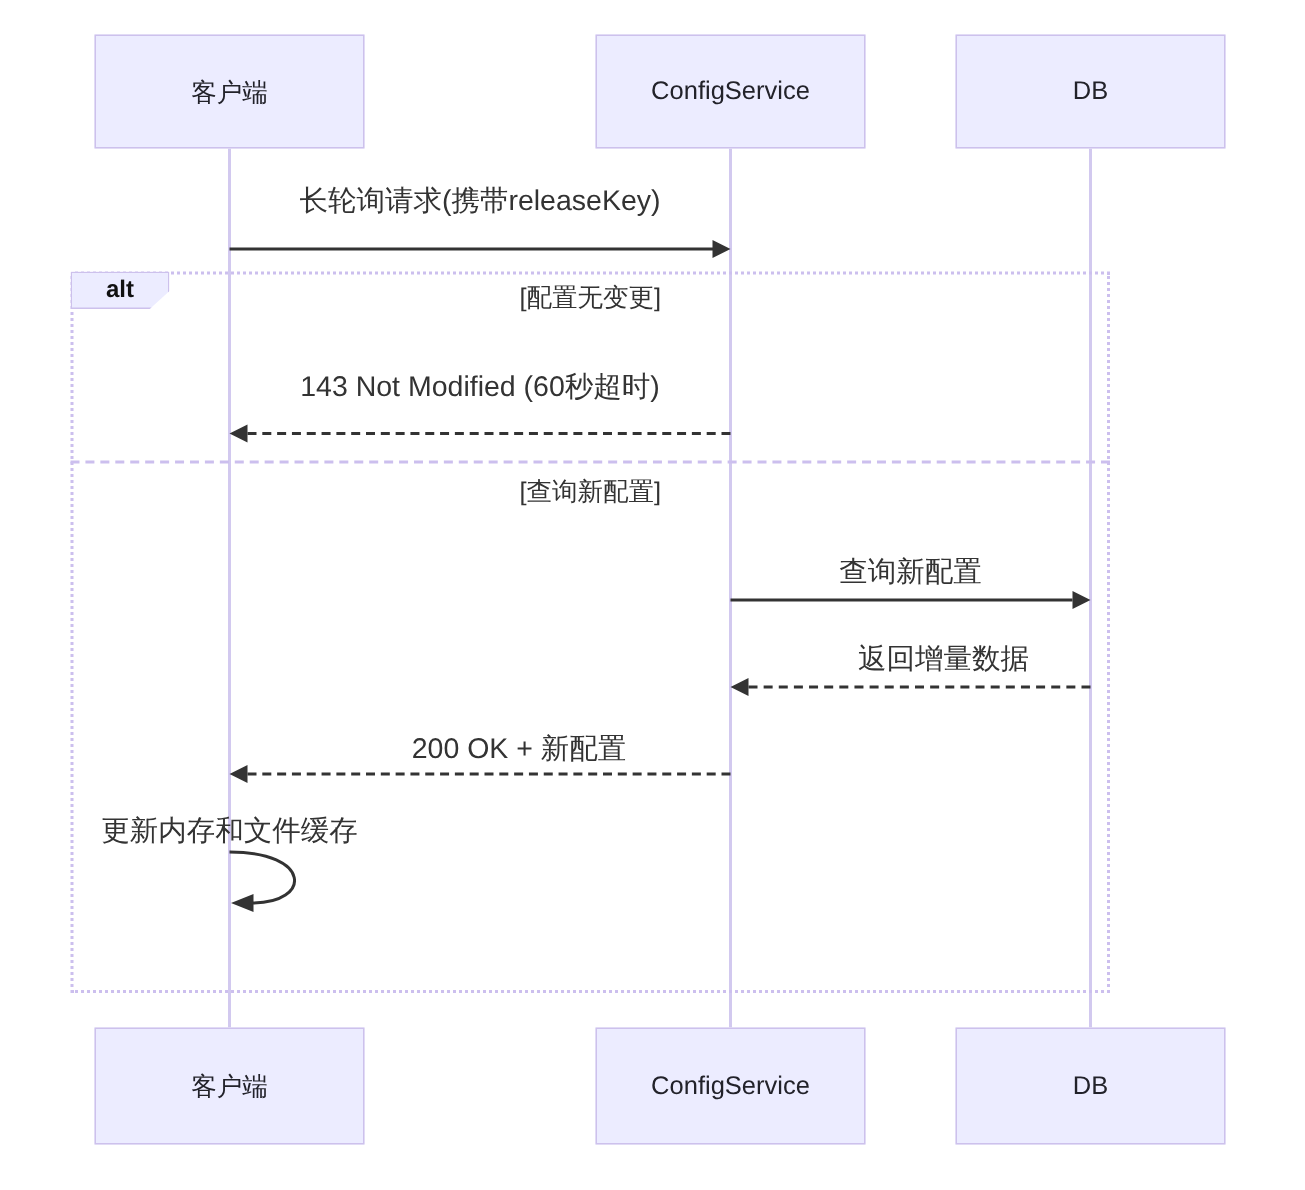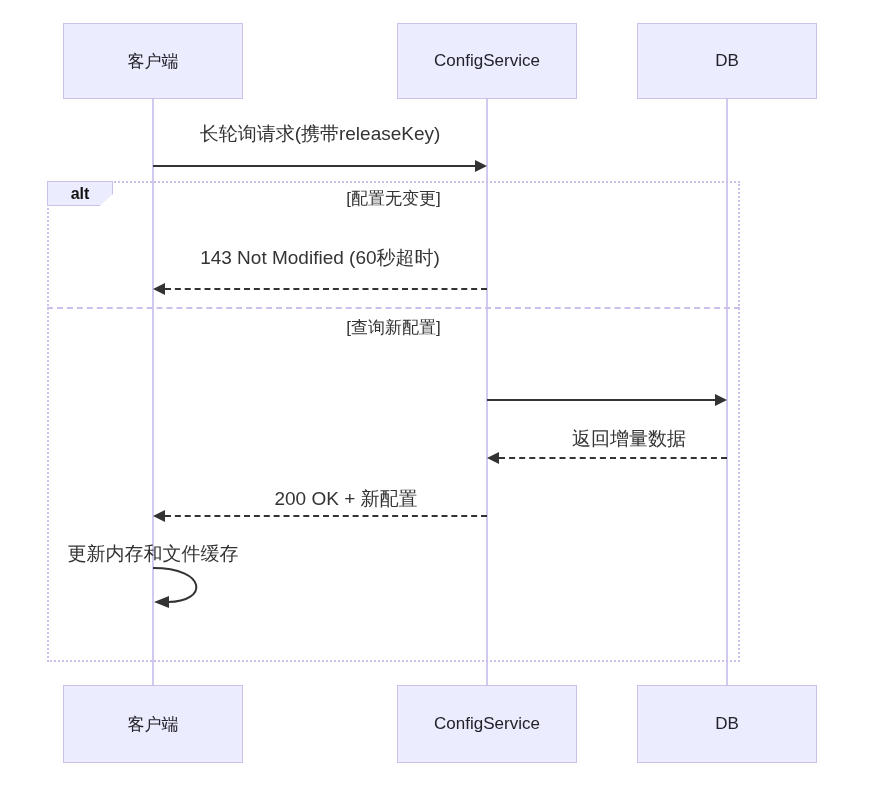--- a/index.html
+++ b/index.html
@@ -85,20 +85,21 @@
   </div>
 
   <div class="msg-label" style="left:153px;width:334px;top:121px">长轮询请求(携带releaseKey)</div>
   <div class="arrow-line" style="left:153px;top:165px;width:324px"></div>
   <span class="arrow-head right" style="left:475px;top:160px"></span>
 
   <div class="msg-label" style="left:153px;width:334px;top:245px">143 Not Modified (60秒超时)</div>
   <div class="arrow-line dashed" style="left:165px;top:288px;width:322px"></div>
   <span class="arrow-head left" style="left:153px;top:283px"></span>
 
+  <div class="msg-label" style="left:487px;width:240px;top:368px">查询新配置</div>
   <div class="arrow-line" style="left:487px;top:399px;width:228px"></div>
   <span class="arrow-head right" style="left:715px;top:394px"></span>
 
   <div class="msg-label" style="left:487px;width:284px;top:426px">返回增量数据</div>
   <div class="arrow-line dashed" style="left:499px;top:457px;width:228px"></div>
   <span class="arrow-head left" style="left:487px;top:452px"></span>
 
   <div class="msg-label" style="left:153px;width:386px;top:486px">200 OK + 新配置</div>
   <div class="arrow-line dashed" style="left:165px;top:515px;width:322px"></div>
   <span class="arrow-head left" style="left:153px;top:510px"></span>

